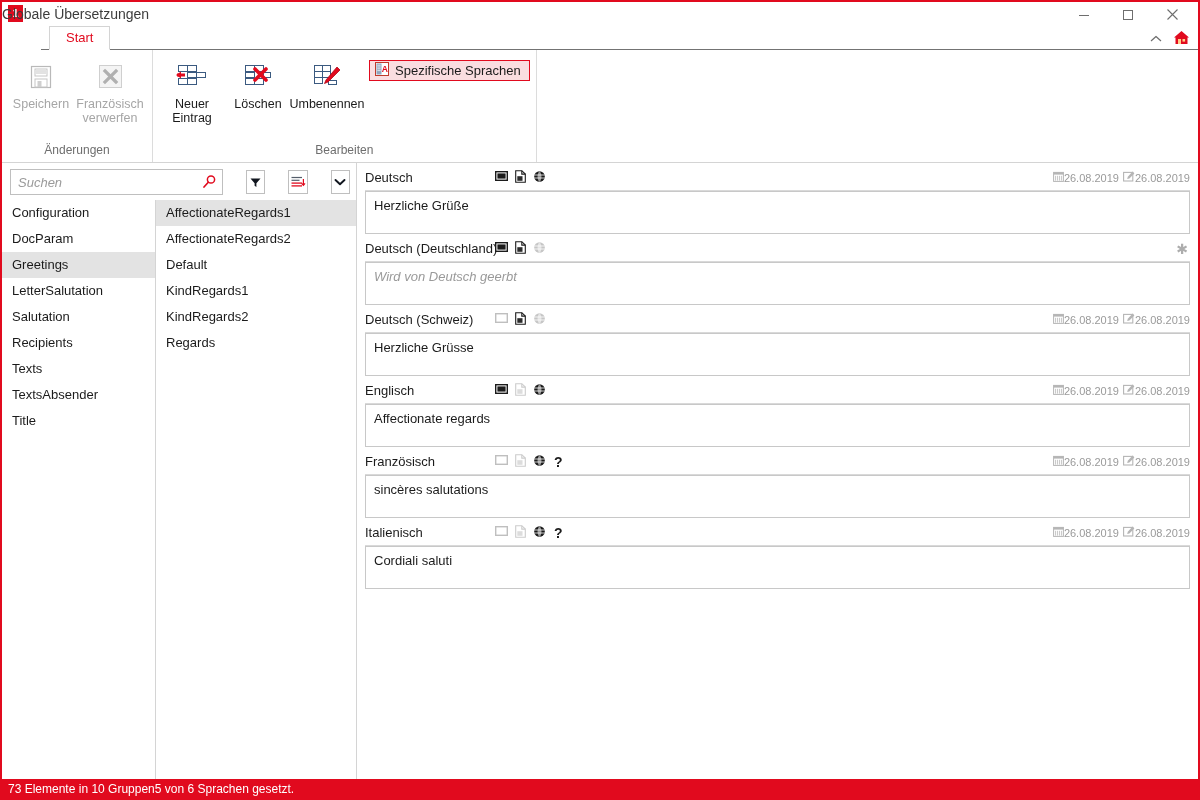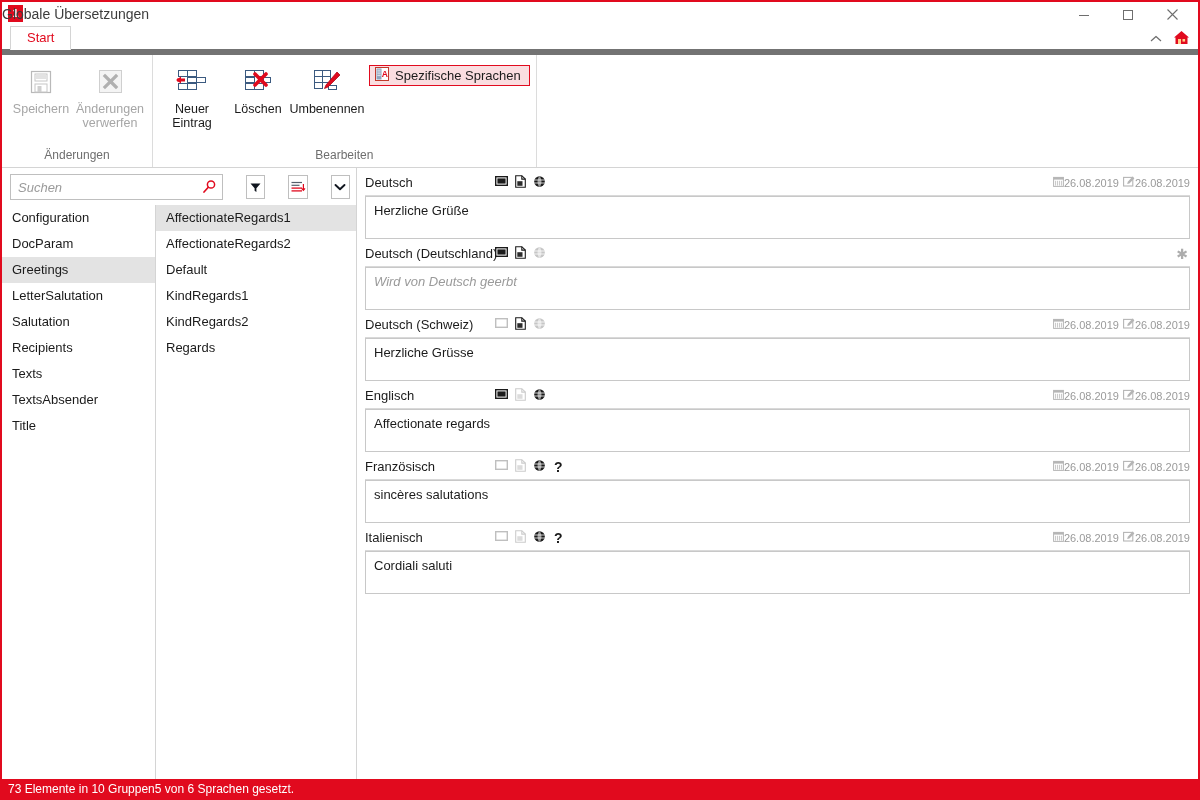--- a/index.html
+++ b/index.html
@@ -86,21 +86,22 @@
     flex: 0 0 auto;
     background: #ffffff;
     position: relative;
     border-bottom: 1px solid #d4d4d4;
   }
   .tabstrip {
     height: 22px;
     display: flex;
     align-items: flex-end;
     position: relative;
-    border-bottom: 6px solid #737373;
+    border-bottom: 1px solid #737373;
+    margin-left: 39px;
   }
   .tab {
     margin-left: 8px;
     padding: 3px 16px 4px 16px;
     font-size: 13px;
     color: #e10a1e;
     background: #ffffff;
     border: 1px solid #d4d4d4;
     border-bottom: 1px solid #ffffff;
     position: relative;
@@ -418,21 +419,21 @@
             </span>
             <span>Speichern</span>
           </div>
           <div class="rbtn disabled wide">
             <span class="glyph">
               <svg width="32" height="32" viewBox="0 0 32 32">
                 <rect x="5.5" y="4.5" width="22" height="22" fill="#f4f4f4" stroke="#cfcfcf" stroke-width="1"></rect>
                 <path d="M11 10 L22 21 M22 10 L11 21" stroke="#b0b0b0" stroke-width="3.2" stroke-linecap="square"></path>
               </svg>
             </span>
-            <span>Änderungen verwerfen</span>
+            <span>Französisch verwerfen</span>
           </div>
         </div>
         <div class="rgroup-label">Änderungen</div>
       </div>
 
       <div class="rgroup">
         <div class="rgroup-items">
           <div class="rbtn">
             <span class="glyph">
               <svg width="38" height="32" viewBox="0 0 38 32">

